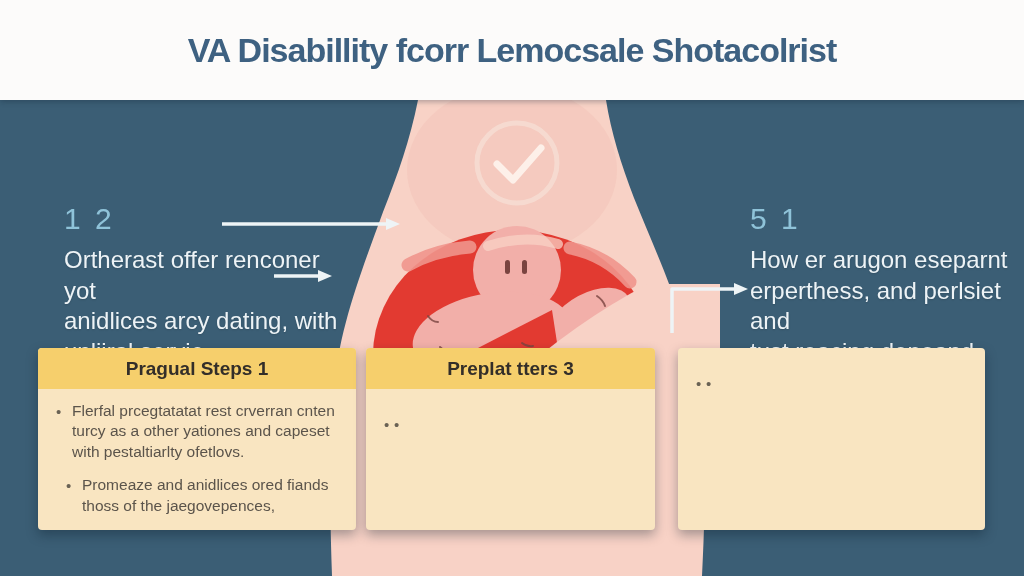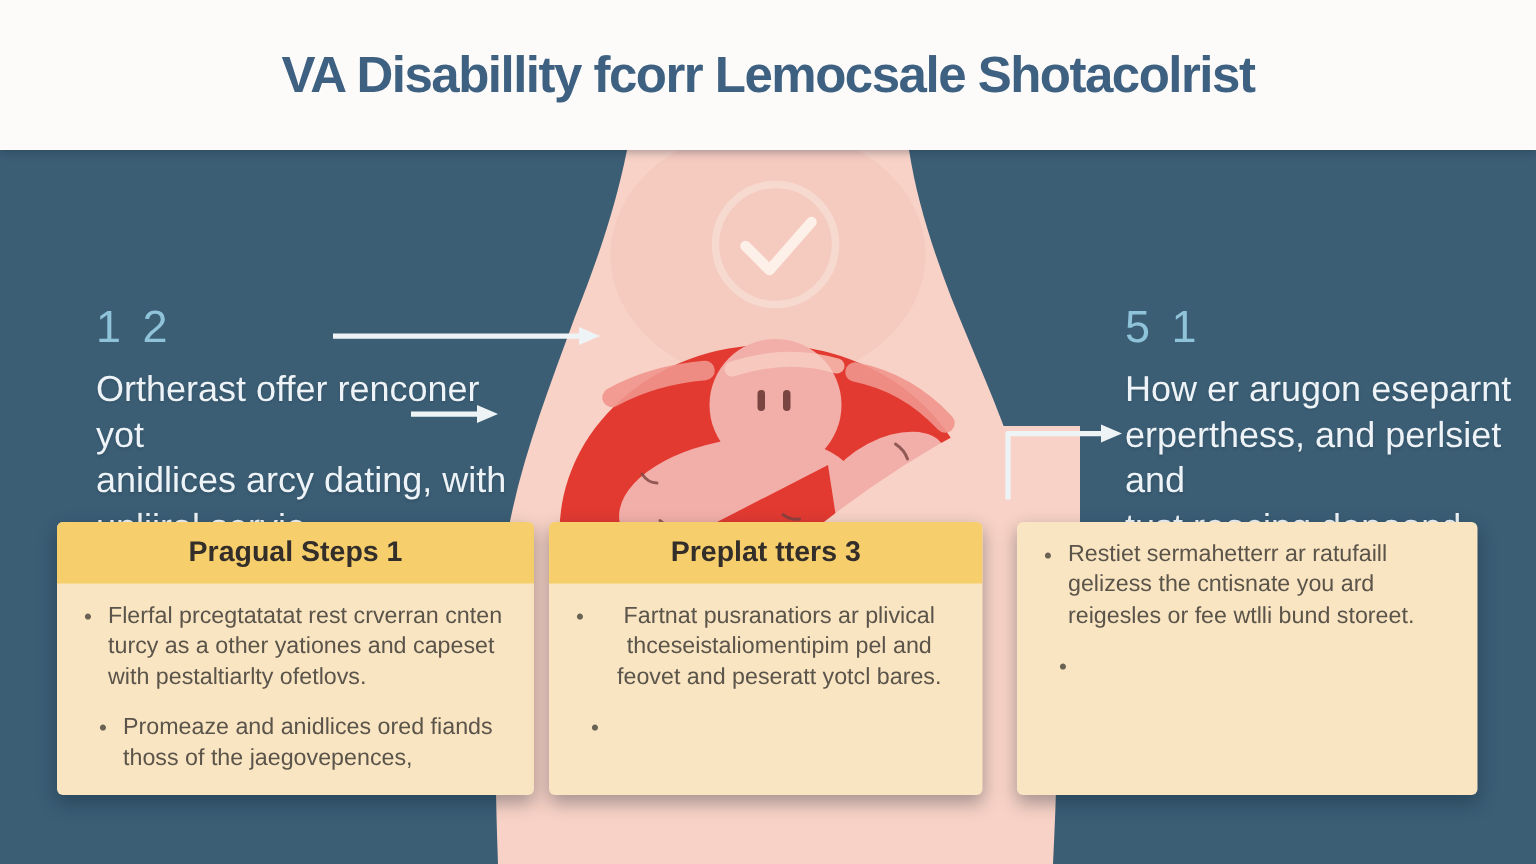--- a/index.html
+++ b/index.html
@@ -42,21 +42,21 @@
   }
 
   
   .card{
     position:absolute;top:348px;height:182px;z-index:3;
     border-radius:4px;overflow:hidden;
     background:var(--card-body-bg,#f9e5c1);
     box-shadow:0 5px 12px rgba(10,25,40,.35);
   }
   .card-1{left:38px;width:318px;}
-  .card-2{left:366px;width:289px;text-align:center;}
+  .card-2{left:366px;width:289px;}
   .card-3{left:678px;width:307px;}
   .card-header{
     background:var(--card-header-bg,#f6cf6c);
     height:41px;display:flex;align-items:center;justify-content:center;
   }
   .card-title{
     margin:0;font-size:19px;font-weight:bold;
     color:var(--card-title-text,#332e29);
   }
   .card-body{padding:12px 16px 0 16px;}
@@ -151,28 +151,28 @@
       </ul>
     </div>
   </section>
 
   <section class="card card-2">
     <div class="card-header">
       <h2 class="card-title">Preplat tters 3</h2>
     </div>
     <div class="card-body">
       <ul class="bullet-list">
-        <li><span class="bullet-dot">•</span><span>Fartnat pusranatiors ar plivical thceseistaliomentipim pel and feovet and peseratt yotcl bares.</span></li>
+        <li><span class="bullet-dot">•</span></li>
         <li><span class="bullet-dot">•</span></li>
       </ul>
     </div>
   </section>
 
   <section class="card card-3">
     <div class="card-body">
       <ul class="bullet-list">
-        <li><span class="bullet-dot">•</span><span>Restiet sermahetterr ar ratufaill gelizess the cntisnate you ard reigesles or fee wtlli bund storeet.</span></li>
+        <li><span class="bullet-dot">•</span></li>
         <li><span class="bullet-dot">•</span></li>
       </ul>
     </div>
   </section>
 
 </div>
 
 </body></html>

